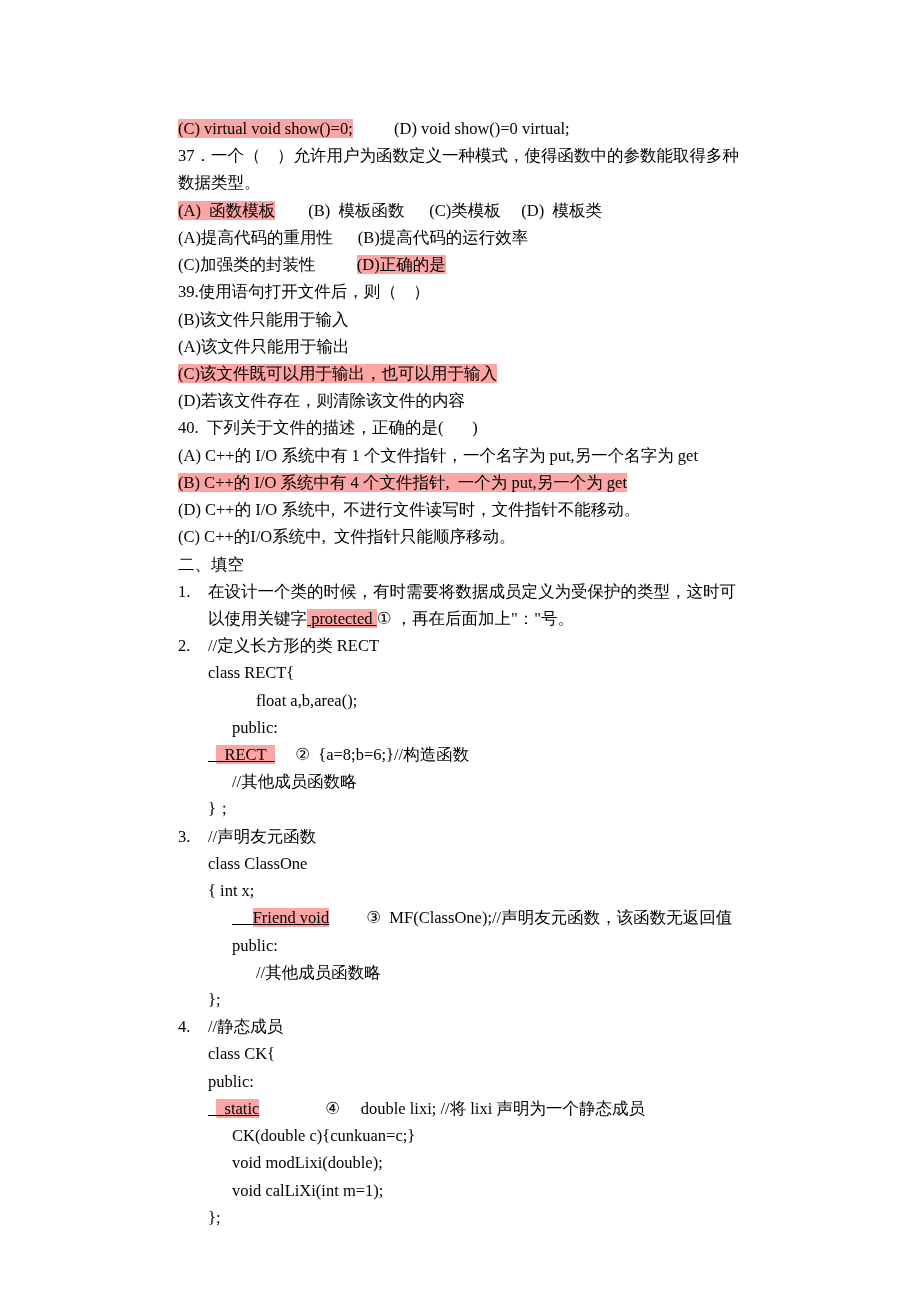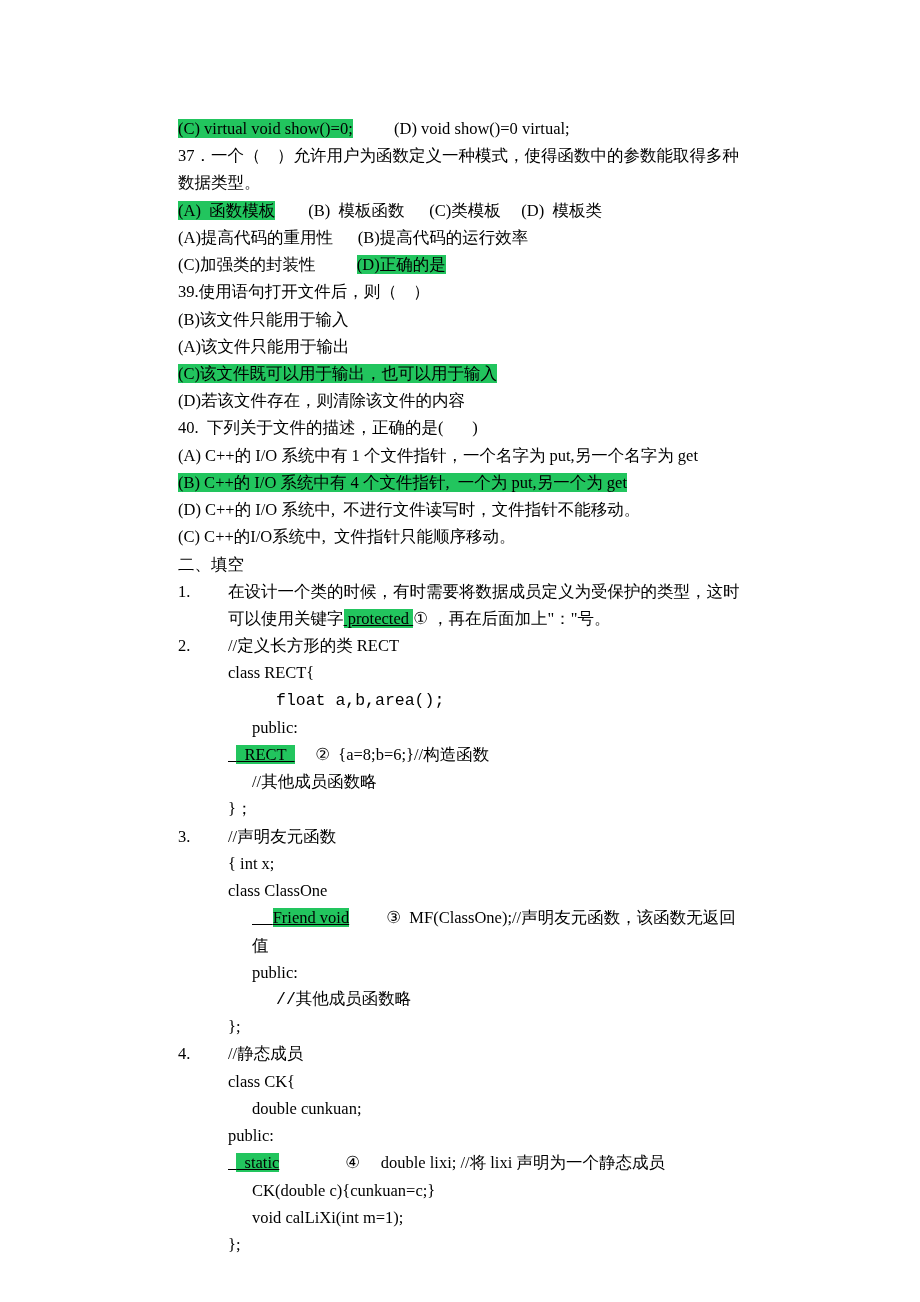--- a/index.html
+++ b/index.html
@@ -13,36 +13,35 @@
   }
   .page {
     width: 920px;
     box-sizing: border-box;
     padding: 115px 172px 100px 178px;
   }
   .line {
     white-space: pre-wrap;
   }
   .hl {
-    background: #22c55e;
+    background: #fca5a5;
   }
   .u {
     text-decoration: underline;
   }
   .indent1 { padding-left: 24px; }
-  .indent2 { padding-left: 48px; font-family: Liberation Mono, monospace; }
+  .indent2 { padding-left: 48px; }
   .num-item {
     display: flex;
   }
   .num-item .num {
     flex: 0 0 30px;
   }
   .num-item .body {
     flex: 1;
-    margin-left: 20px;
   }
 </style>
 </head>
 <body>
 
 <div class="page">
 
   <div class="line"><span class="hl">(C) virtual void show()=0;</span>          <span>(D) void show()=0 virtual;</span></div>
 
   <div class="line">37．一个（    ）允许用户为函数定义一种模式，使得函数中的参数能取得多种数据类型。</div>
@@ -82,36 +81,36 @@
       <div class="line"><span class="u">  </span><span class="u hl">  RECT  </span><span>     ②  {a=8;b=6;}//构造函数</span></div>
       <div class="line indent1">//其他成员函数略</div>
       <div class="line">}；</div>
     </div>
   </div>
 
   <div class="num-item">
     <div class="num">3.</div>
     <div class="body">
       <div class="line">//声明友元函数</div>
+      <div class="line">class ClassOne</div>
       <div class="line">{ int x;</div>
-      <div class="line">class ClassOne</div>
       <div class="line indent1"><span class="u">     </span><span class="u hl">Friend void</span><span>         ③  MF(ClassOne);//声明友元函数，该函数无返回值</span></div>
       <div class="line indent1">public:</div>
       <div class="line indent2">//其他成员函数略</div>
       <div class="line">};</div>
     </div>
   </div>
 
   <div class="num-item">
     <div class="num">4.</div>
     <div class="body">
       <div class="line">//静态成员</div>
       <div class="line">class CK{</div>
-      <div class="line indent1">double cunkuan;</div>
       <div class="line">public:</div>
       <div class="line"><span class="u">  </span><span class="u hl">  static</span><span>                ④     double lixi; //将 lixi 声明为一个静态成员</span></div>
       <div class="line indent1">CK(double c){cunkuan=c;}</div>
+      <div class="line indent1">void modLixi(double);</div>
       <div class="line indent1">void calLiXi(int m=1);</div>
       <div class="line">};</div>
     </div>
   </div>
 
 </div>
 
 </body></html>

